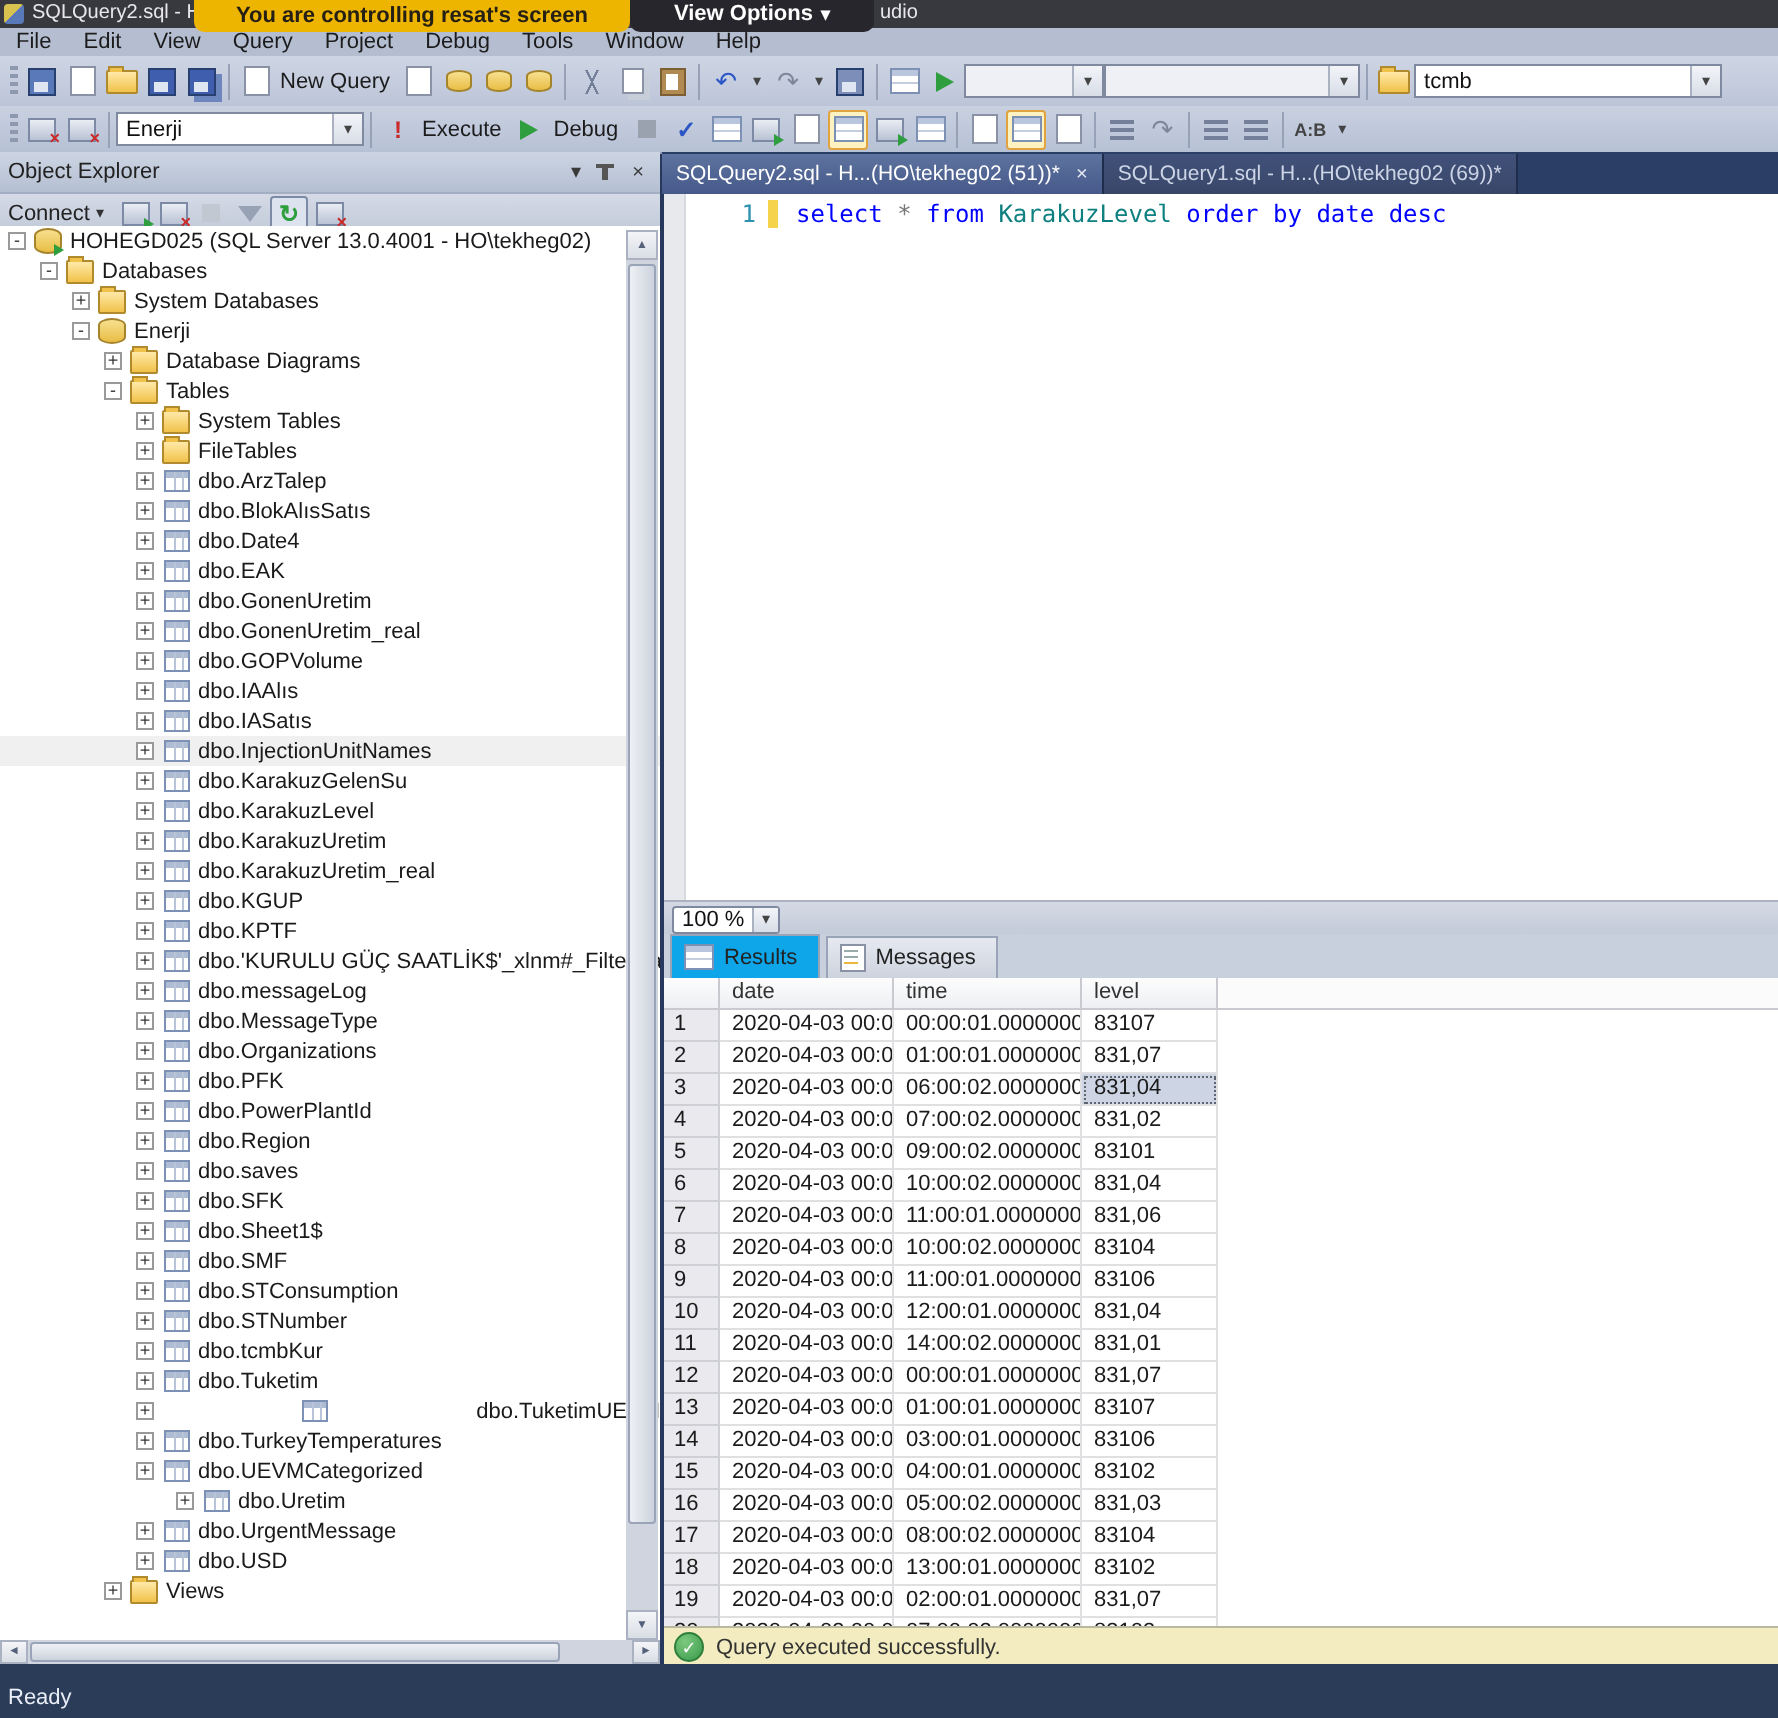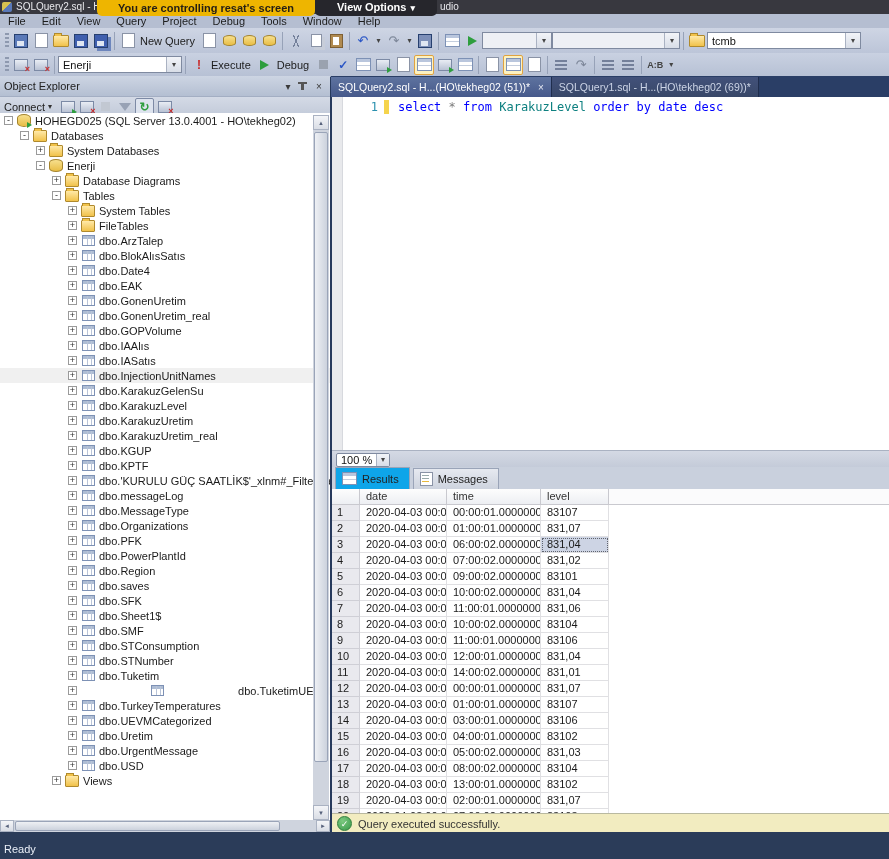--- a/index.html
+++ b/index.html
@@ -659,20 +659,27 @@
         <span class="ticon">
           <span class="sh-table"></span>
         </span>
         <span>dbo.STNumber</span>
       </div>
       <div class="tree-row" style="padding-left: 68px;">
         <span class="exp "></span>
         <span class="ticon">
           <span class="sh-table"></span>
         </span>
+        <span>dbo.tcmbKur</span>
+      </div>
+      <div class="tree-row" style="padding-left: 68px;">
+        <span class="exp "></span>
+        <span class="ticon">
+          <span class="sh-table"></span>
+        </span>
         <span>dbo.Tuketim</span>
       </div>
       <div class="tree-row" style="padding-left: 68px; justify-content: space-between;">
         <span class="exp "></span>
         <span class="ticon">
           <span class="sh-table"></span>
         </span>
         <span>dbo.TuketimUEVM</span>
       </div>
       <div class="tree-row" style="padding-left: 68px;">
@@ -682,21 +689,21 @@
         </span>
         <span>dbo.TurkeyTemperatures</span>
       </div>
       <div class="tree-row" style="padding-left: 68px;">
         <span class="exp "></span>
         <span class="ticon">
           <span class="sh-table"></span>
         </span>
         <span>dbo.UEVMCategorized</span>
       </div>
-      <div class="tree-row" style="padding-left: 68px;">
+      <div class="tree-row" style="padding-left: 88px;">
         <span class="exp "></span>
         <span class="ticon">
           <span class="sh-table"></span>
         </span>
         <span>dbo.Uretim</span>
       </div>
       <div class="tree-row" style="padding-left: 68px;">
         <span class="exp "></span>
         <span class="ticon">
           <span class="sh-table"></span>

